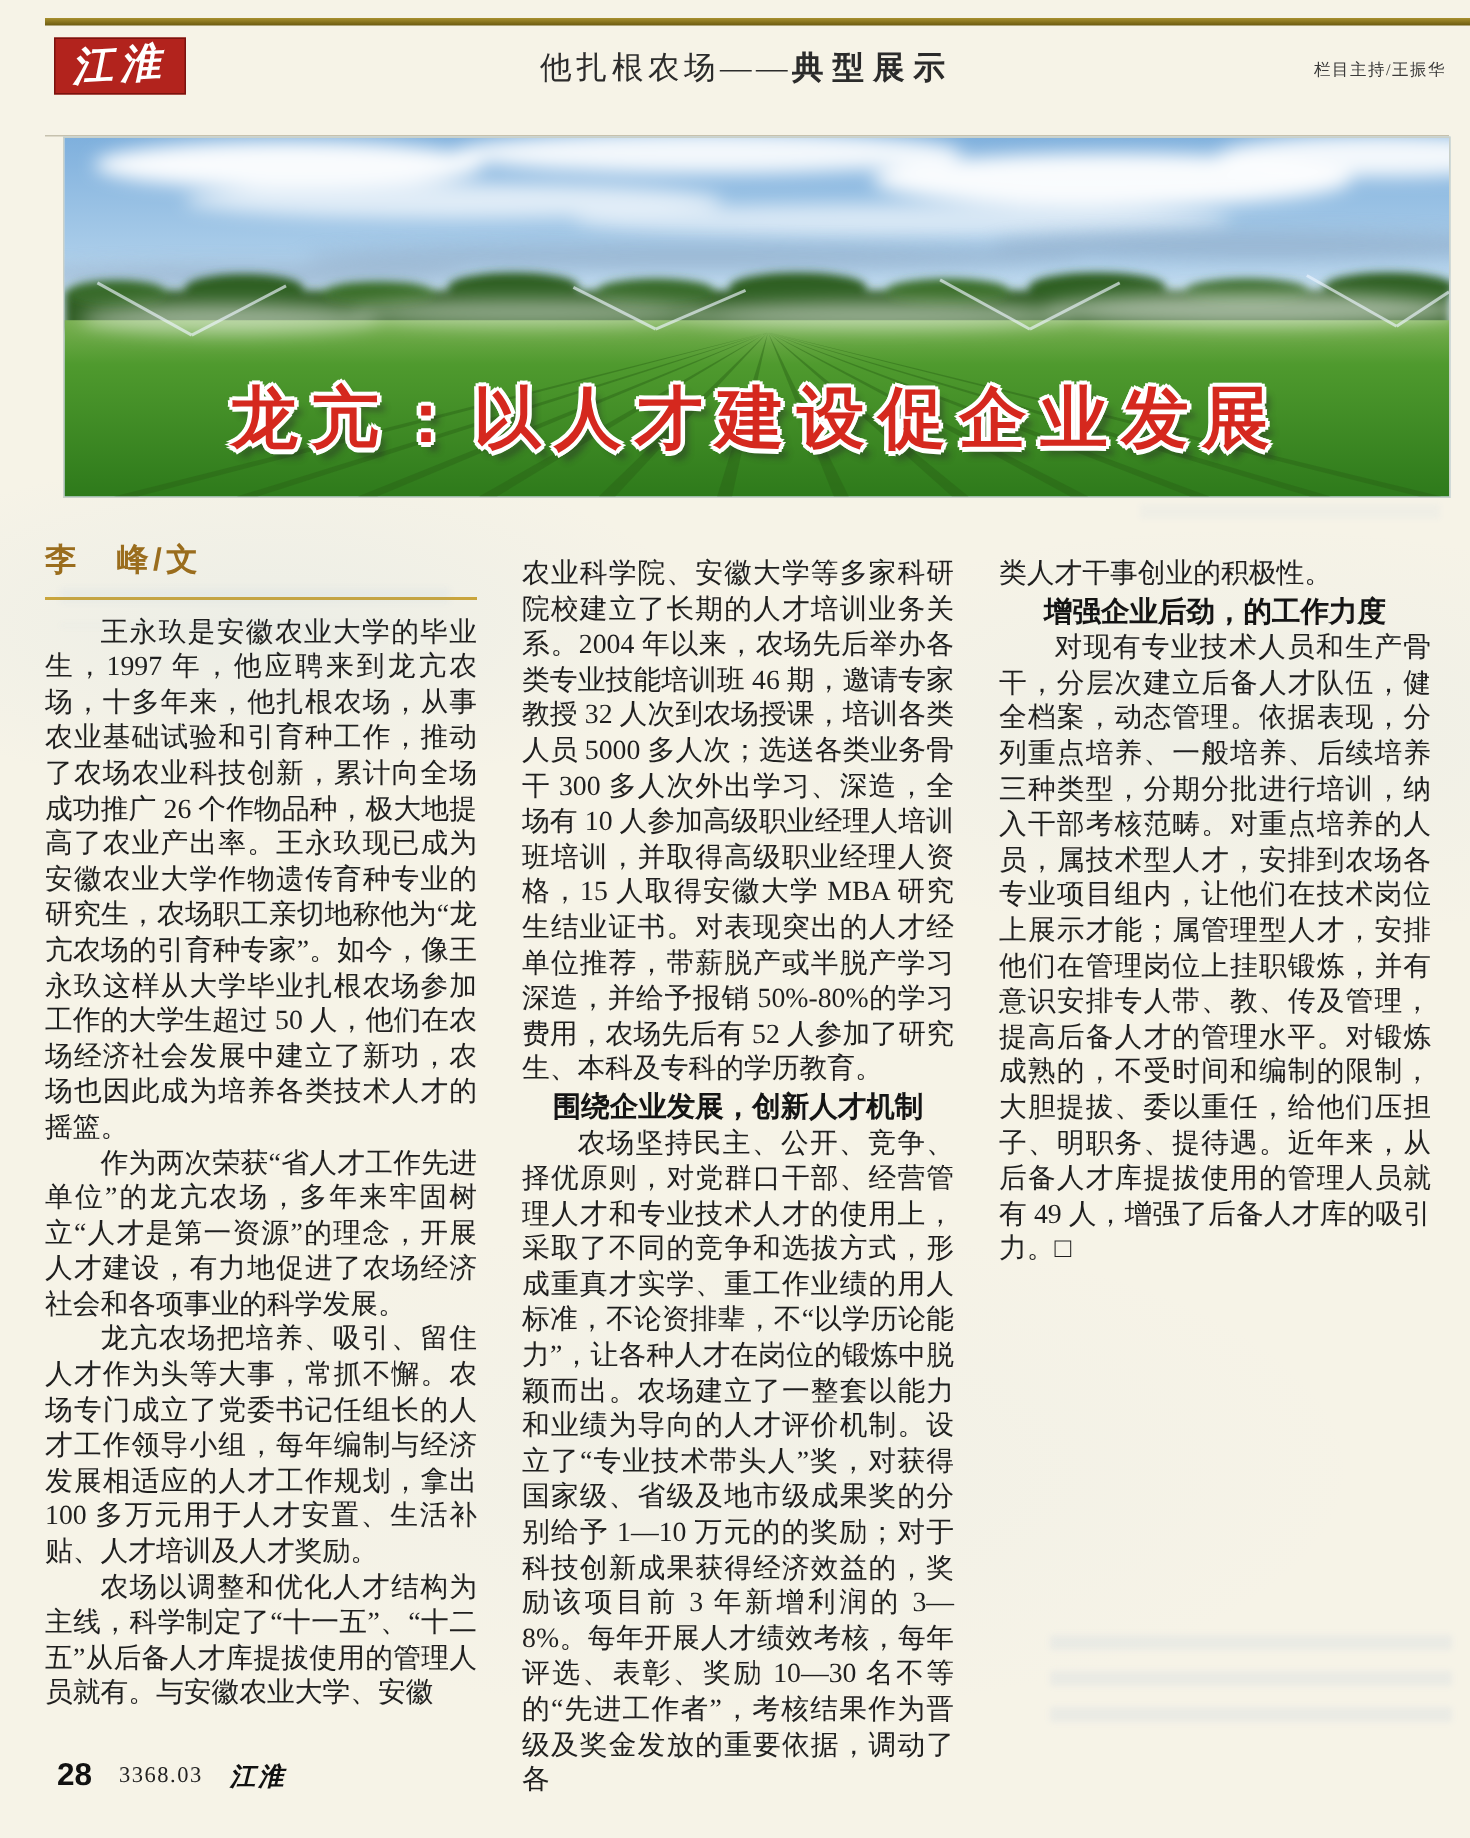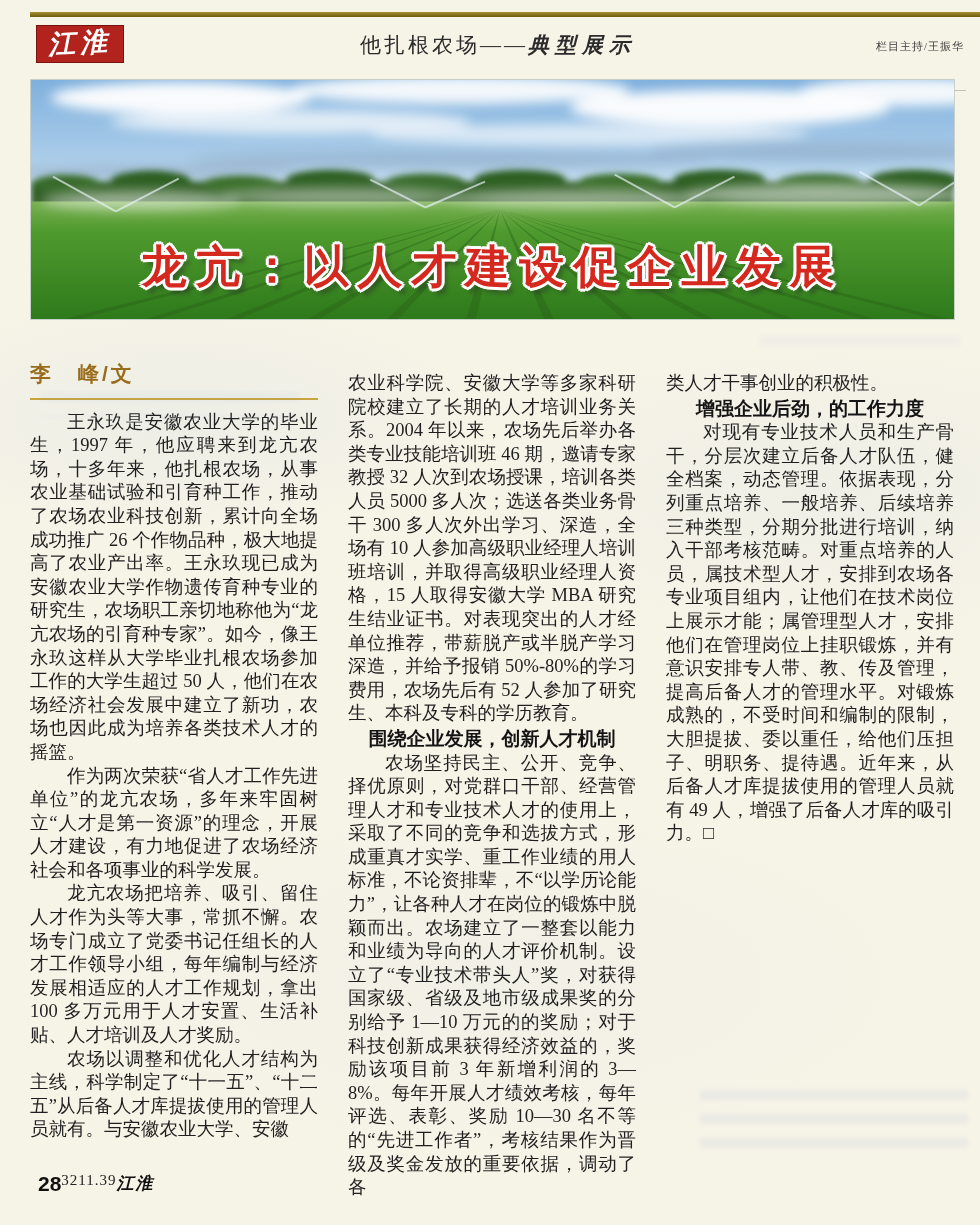--- a/index.html
+++ b/index.html
@@ -25,21 +25,21 @@
   
   .top-rule{position:absolute;left:30px;right:0;top:12px;height:5px;
     background:linear-gradient(#a8902f,#6b5a10);}
   .header{position:absolute;left:30px;right:14px;top:24px;height:42px;}
   .logo{position:absolute;left:6px;top:1px;width:88px;height:38px;background:#b2231d;
     border:1px solid #7a130f;box-sizing:border-box;color:#fff;text-align:center;}
   .logo span{display:inline-block;font-family:"Liberation Serif",serif;font-style:italic;
     font-weight:bold;font-size:27px;line-height:34px;letter-spacing:5px;transform:rotate(-3deg);}
   .section-title{position:absolute;left:0;right:0;top:7px;text-align:center;
     font-size:21px;color:#2b2b2b;letter-spacing:3px;}
-  .section-title .p2{font-style:italic;font-weight:bold;letter-spacing:6px;}
+  .section-title .p2{font-weight:bold;letter-spacing:6px;}
   .host{position:absolute;right:2px;top:15px;font-size:11px;color:#3a3a3a;letter-spacing:1px;}
   .header-line{position:absolute;left:0;right:0;top:66px;height:1px;background:#c6c1ae;}
 
   
   .banner{position:absolute;left:30px;top:79px;width:925px;height:241px;
     border:1px solid #c9d0c9;box-sizing:border-box;background:#bcd6e8;}
   .banner svg{position:absolute;inset:0;width:100%;height:100%;}
   .banner-title{position:absolute;left:0;right:0;bottom:22px;text-align:center;
     font-family:"Liberation Sans", sans-serif;font-weight:bold;
     font-size:45px;letter-spacing:9px;color:#d5281e;white-space:nowrap;
@@ -53,21 +53,21 @@
   .col{width:288px;font-size:18.5px;line-height:23.6px;text-align:justify;color:#1f1f1f;}
   .col p{margin:0;text-indent:2em;word-break:break-all;}
   .col p.cont{text-indent:0;margin-top:36px;}
   .col h3{margin:1px 0;font-size:19px;line-height:23.6px;font-weight:bold;text-align:center;
     font-family:"Liberation Sans",sans-serif;color:#141414;letter-spacing:0;}
   .byline{padding-top:26px;color:#9a6d1d;font-size:21px;font-weight:bold;letter-spacing:3px;
     font-family:"Liberation Sans",sans-serif;}
   .byline-rule{height:2px;background:#c9a53d;margin:12px 0 11px 0;}
 
   
-  .footer{position:absolute;left:38px;top:1172px;display:flex;align-items:flex-start;}
+  .footer{position:absolute;left:38px;top:1172px;display:flex;align-items:center;gap:18px;}
   .footer .pagenum{font-family:"Liberation Sans",sans-serif;font-weight:bold;font-size:21px;color:#111;}
   .footer .issue{font-size:15px;color:#222;letter-spacing:1px;}
   .footer .mag{font-family:"Liberation Serif",serif;font-style:italic;font-weight:bold;
     font-size:17px;color:#111;letter-spacing:2px;}
 </style>
 </head>
 <body>
 
 <div class="paper-tint"></div>
 
@@ -76,21 +76,21 @@
   <div class="logo">
     <span>江淮</span>
   </div>
   <div class="section-title">
     <span class="p1">他扎根农场</span><span class="dash">——</span><span class="p2">典型展示</span>
   </div>
   <div class="host">栏目主持/王振华</div>
   <div class="header-line"></div>
 </div>
 
-<figure class="banner" style="margin:0;">
+<figure class="banner" style="margin:12px;">
   <svg viewBox="0 0 925 240" preserveAspectRatio="none">
     <defs>
       <linearGradient id="gSky" x1="0" y1="0" x2="0" y2="1">
         <stop offset="0" stop-color="#7fb0dd"></stop>
           <stop offset="0.6" stop-color="#a9cce9"></stop>
           <stop offset="1" stop-color="#d9e9f4"></stop>
       </linearGradient>
       <linearGradient id="gField" x1="0" y1="0" x2="0" y2="1">
         <stop offset="0" stop-color="#7ab052"></stop>
           <stop offset="0.25" stop-color="#4f9a2e"></stop>
@@ -185,15 +185,15 @@
     <p>对现有专业技术人员和生产骨干，分层次建立后备人才队伍，健全档案，动态管理。依据表现，分列重点培养、一般培养、后续培养三种类型，分期分批进行培训，纳入干部考核范畴。对重点培养的人员，属技术型人才，安排到农场各专业项目组内，让他们在技术岗位上展示才能；属管理型人才，安排他们在管理岗位上挂职锻炼，并有意识安排专人带、教、传及管理，提高后备人才的管理水平。对锻炼成熟的，不受时间和编制的限制，大胆提拔、委以重任，给他们压担子、明职务、提待遇。近年来，从后备人才库提拔使用的管理人员就有 49 人，增强了后备人才库的吸引力。□</p>
   </div>
 </div>
 
 <div class="ghost g1"></div>
 <div class="ghost g2"></div>
 <div class="ghost g3"></div>
 
 <div class="footer">
   <span class="pagenum">28</span>
-  <span class="issue">3211.39</span>
+  <span class="issue">3368.03</span>
   <span class="mag">江淮</span>
 </div>
 
 </body></html>

